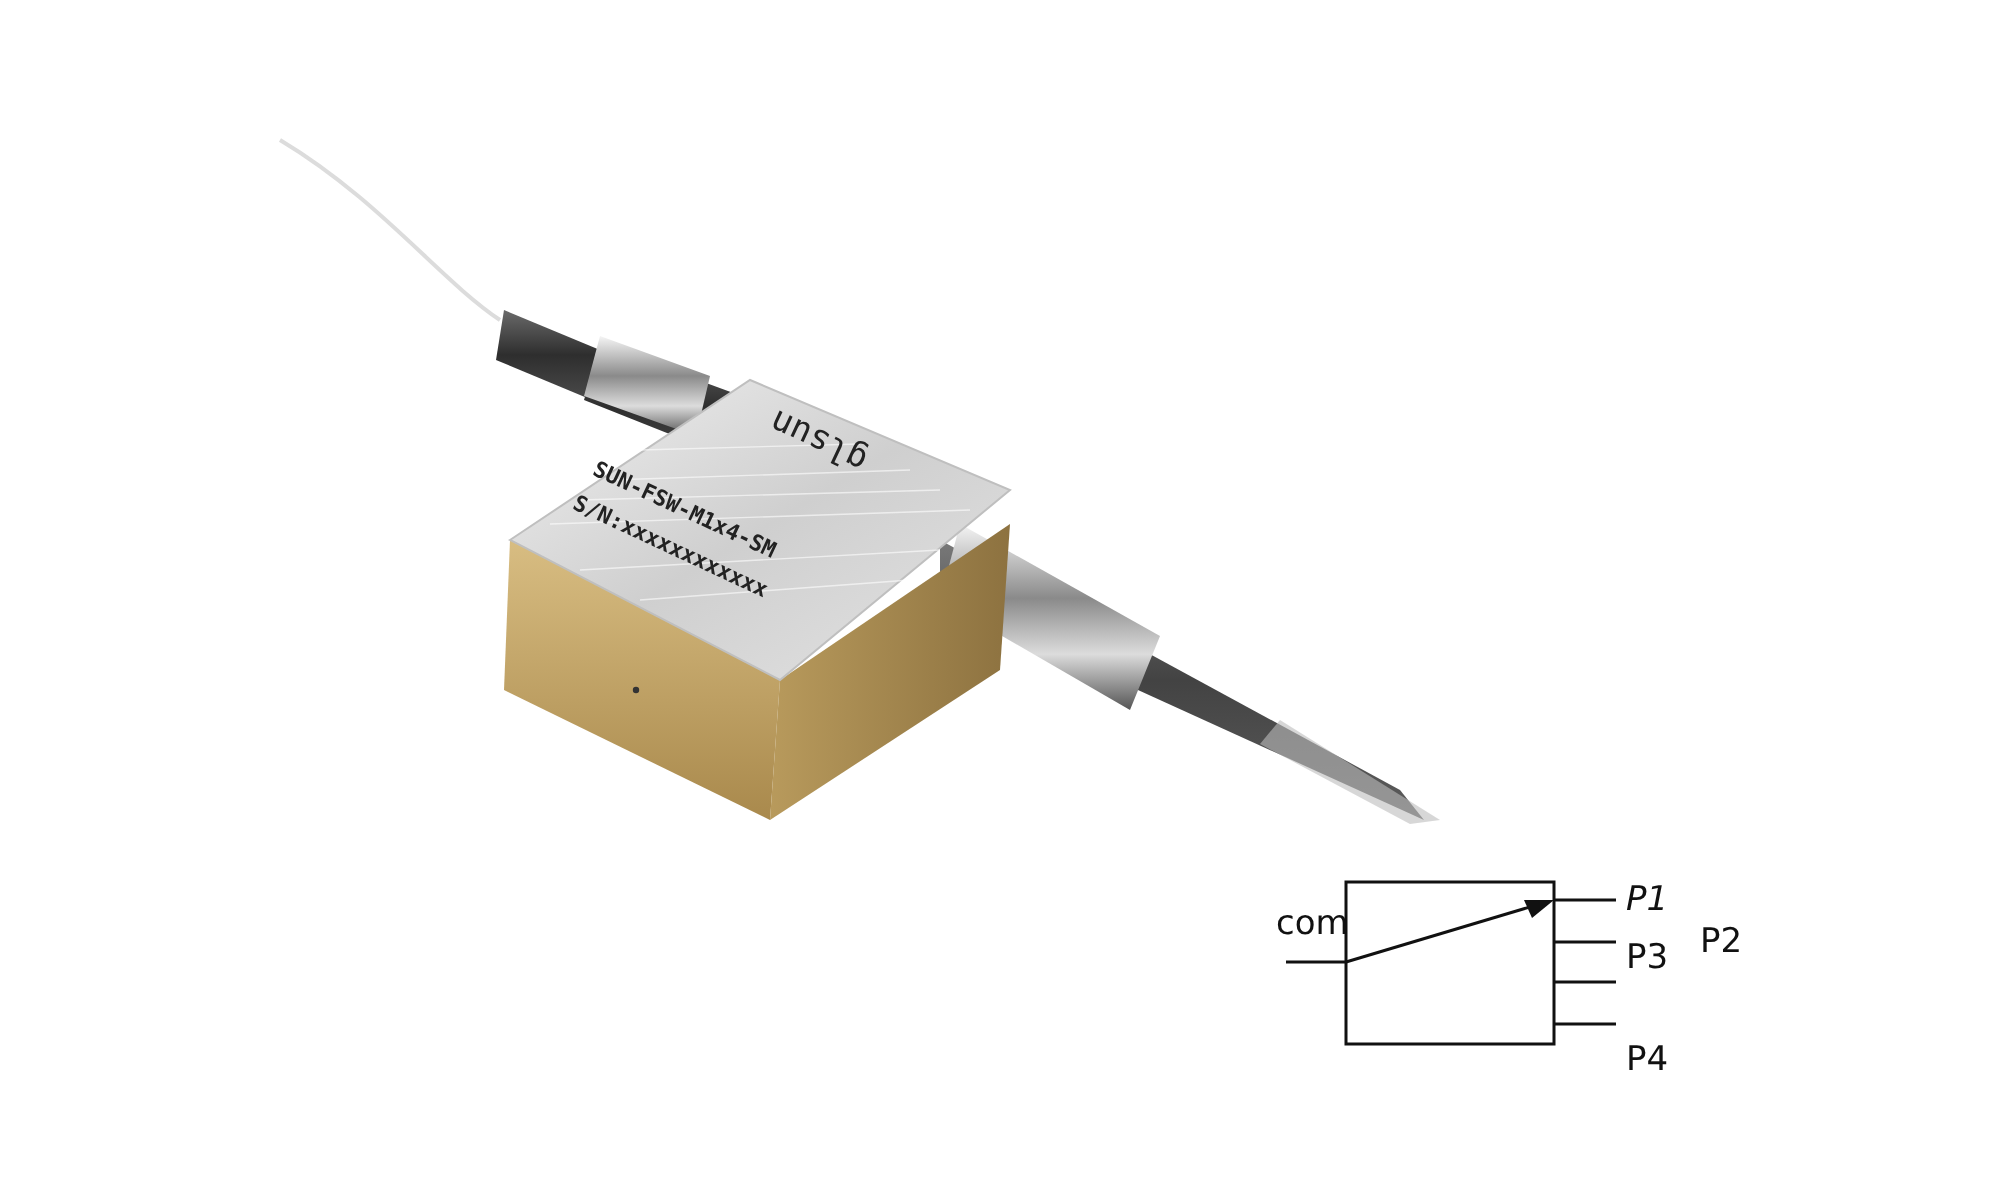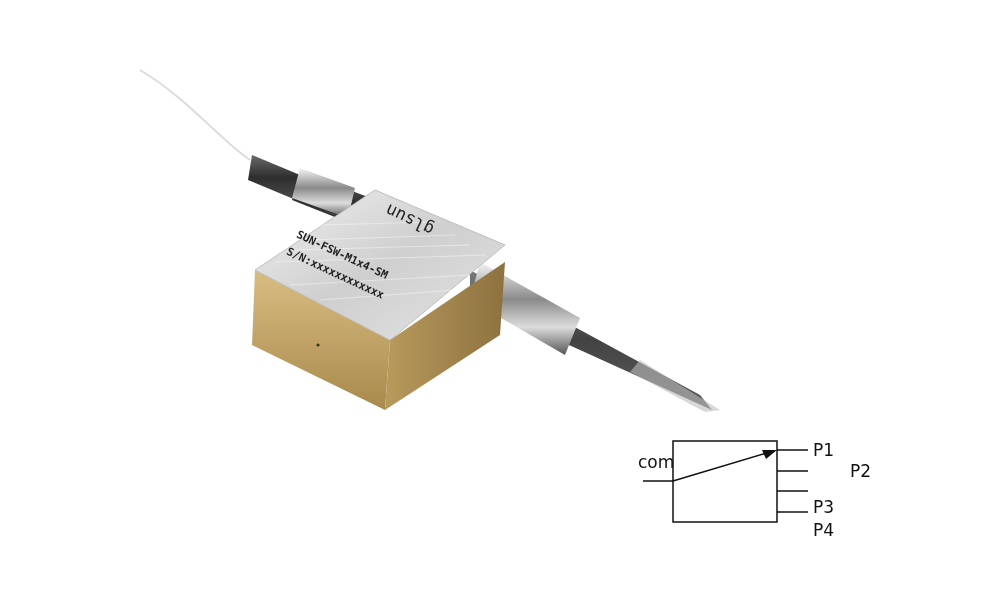--- a/index.html
+++ b/index.html
@@ -80,17 +80,17 @@
     </g>
   </svg>
 
   
   <div class="engrave" style="left:384px; top:210px; font-size:17px; font-weight:normal; transform:rotate(25deg) scaleX(-1) scaleY(-1); transform-origin:center;">glsun</div>
   <div class="engrave" style="left:300px; top:228px; font-size:11px; transform:rotate(25deg);">SUN-FSW-M1x4-SM</div>
   <div class="engrave" style="left:290px; top:245px; font-size:11px; transform:rotate(25deg);">S/N:xxxxxxxxxxxx</div>
 
   
   <div class="diag-text" style="left:638px; top:452px;">com</div>
-  <div class="diag-text" style="left:813px; top:440px;">P1</div>
+  <div class="diag-text" style="left:813px; top:440px;font-style:italic;">P1</div>
   <div class="diag-text" style="left:850px; top:461px;">P2</div>
-  <div class="diag-text" style="left:813px; top:497px;">P3</div>
+  <div class="diag-text" style="left:813px; top:469px;">P3</div>
   <div class="diag-text" style="left:813px; top:520px;">P4</div>
 </div>
 
 </body></html>

